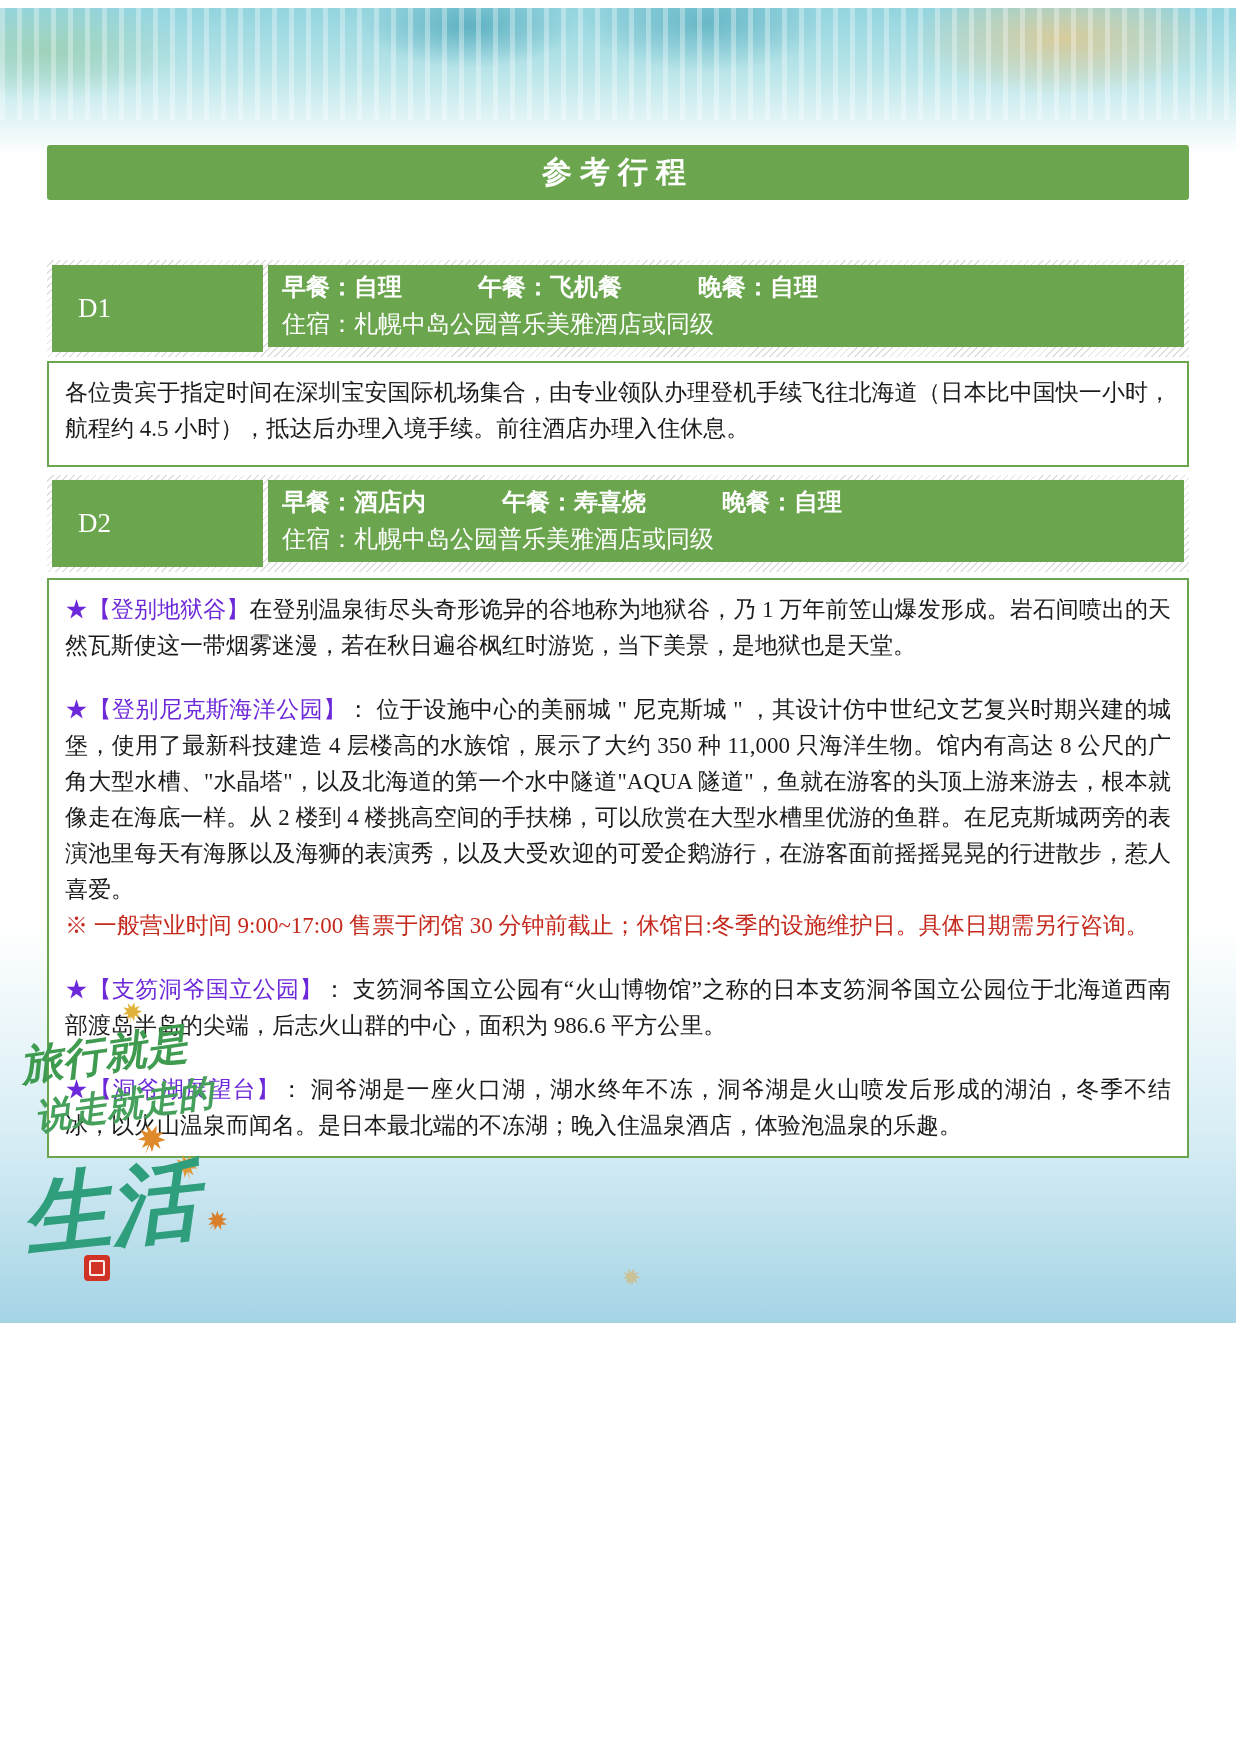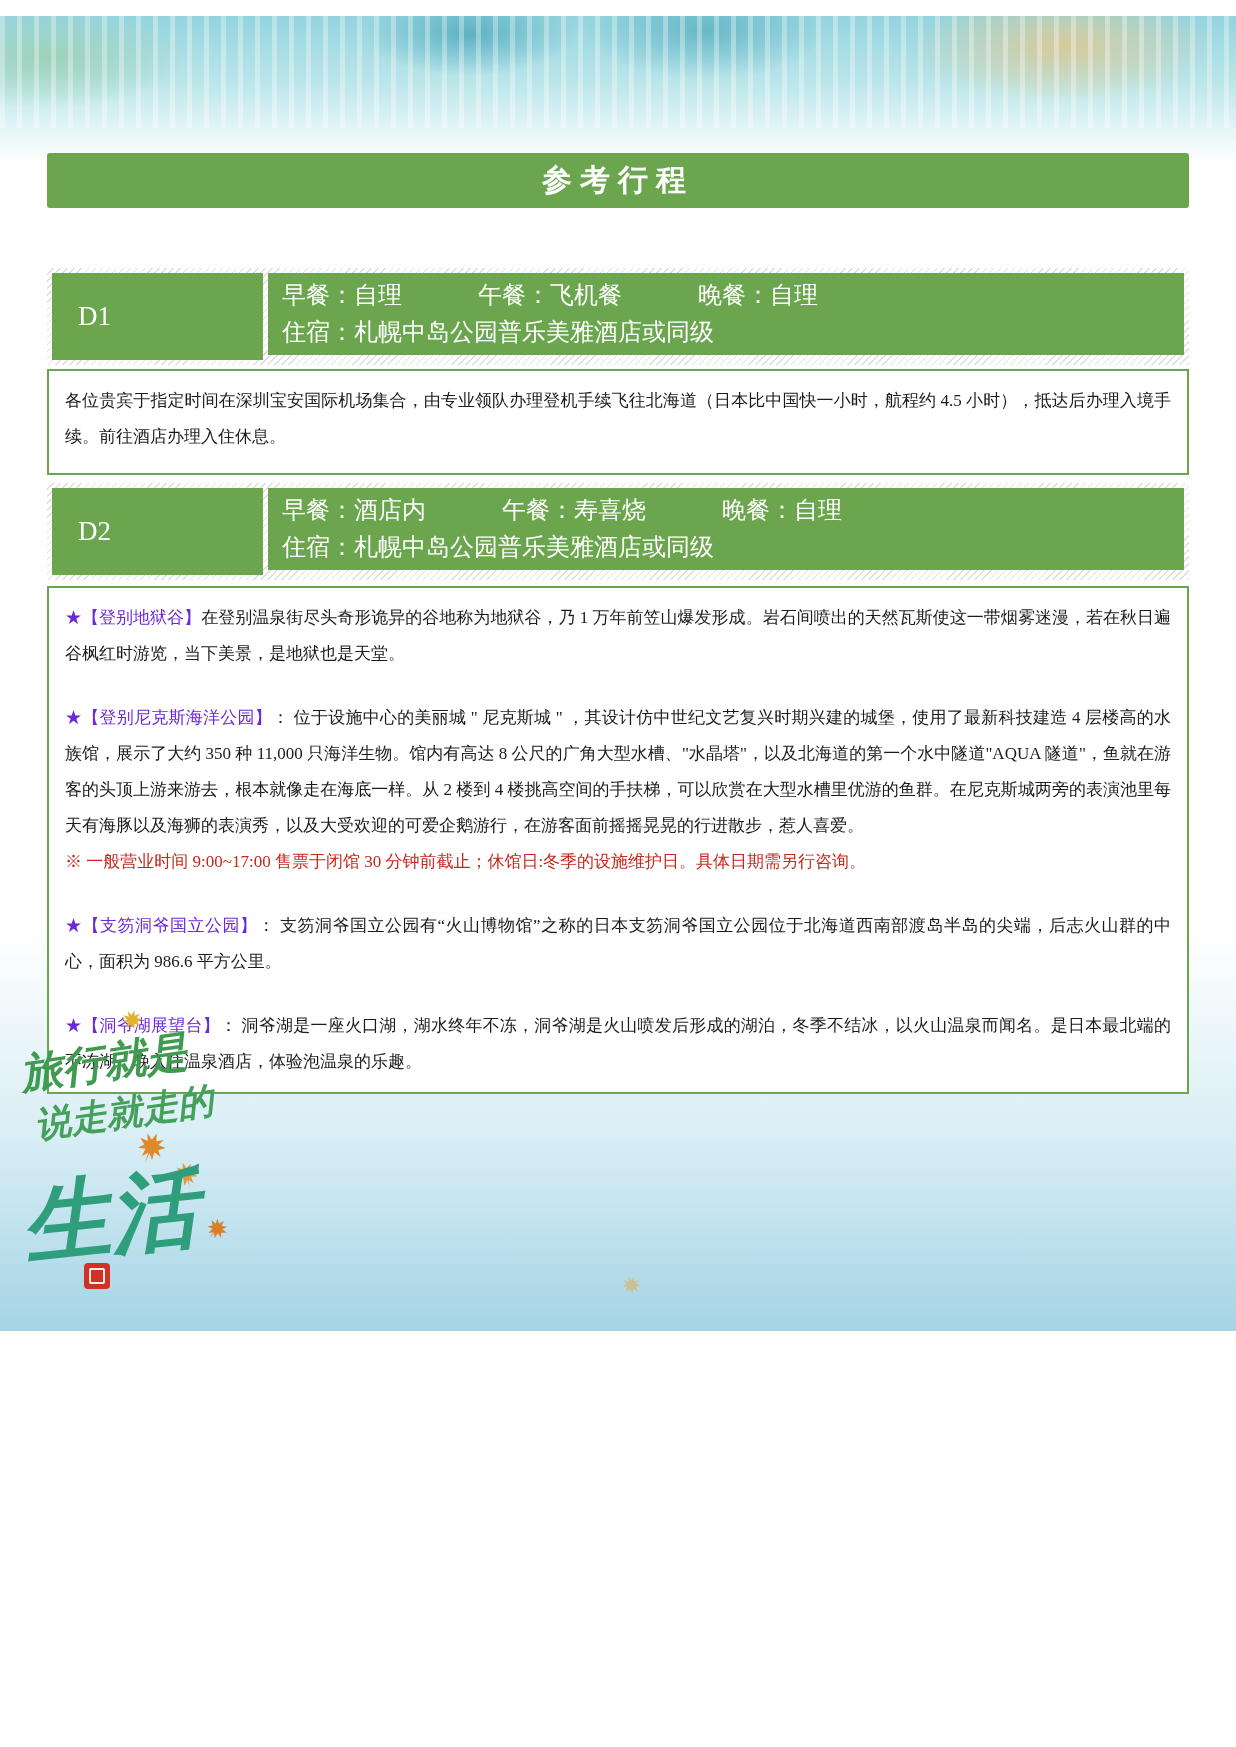--- a/index.html
+++ b/index.html
@@ -1,19 +1,19 @@
 <!DOCTYPE html>
 <html><head>
 <meta charset="utf-8">
 <style>
   html,body{margin:0;padding:0;background:#ffffff;}
   .page{
     position:relative;
     width:1236px;height:1315px;
-    margin:16px auto;
+    margin:8px auto;
     background:#ffffff;
     overflow:hidden;
     font-family:"Liberation Serif","DejaVu Serif",serif;
     color:#1b1b1b;
   }
 
   
   .top-band{
     position:absolute;top:0;left:0;right:0;height:152px;
     background:
@@ -60,27 +60,27 @@
     font-size:27px;
   }
   .route-cell{
     background:#6BA64E;color:#fff;font-size:24px;line-height:40px;
     padding:4px 14px;display:flex;align-items:center;min-height:40px;
   }
   .meals-cell{
     background:#6BA64E;color:#fff;font-size:24px;line-height:37px;
     padding:4px 14px;
   }
-  .meal-item{margin-right:70px;}
+  .meal-item{margin-right:70px;font-weight:bold;}
   .meal-item:last-child{margin-right:0;}
 
   
   .desc-box{
     margin-top:4px;border:2px solid #6BA64E;background:#ffffff;
-    padding:12px 16px;font-size:17px;line-height:36px;text-align:justify;
+    padding:12px 16px;font-size:23px;line-height:36px;text-align:justify;
   }
   .desc-box.first{min-height:78px;}
   .highlights-box{margin-top:6px;}
   .highlights-box p{margin:0 0 28px 0;}
   .highlights-box p:last-child{margin-bottom:0;}
   .hl-title{color:#6d28d9;}
   .note{display:block;color:#C5281C;}
 
   
   .watermark{

